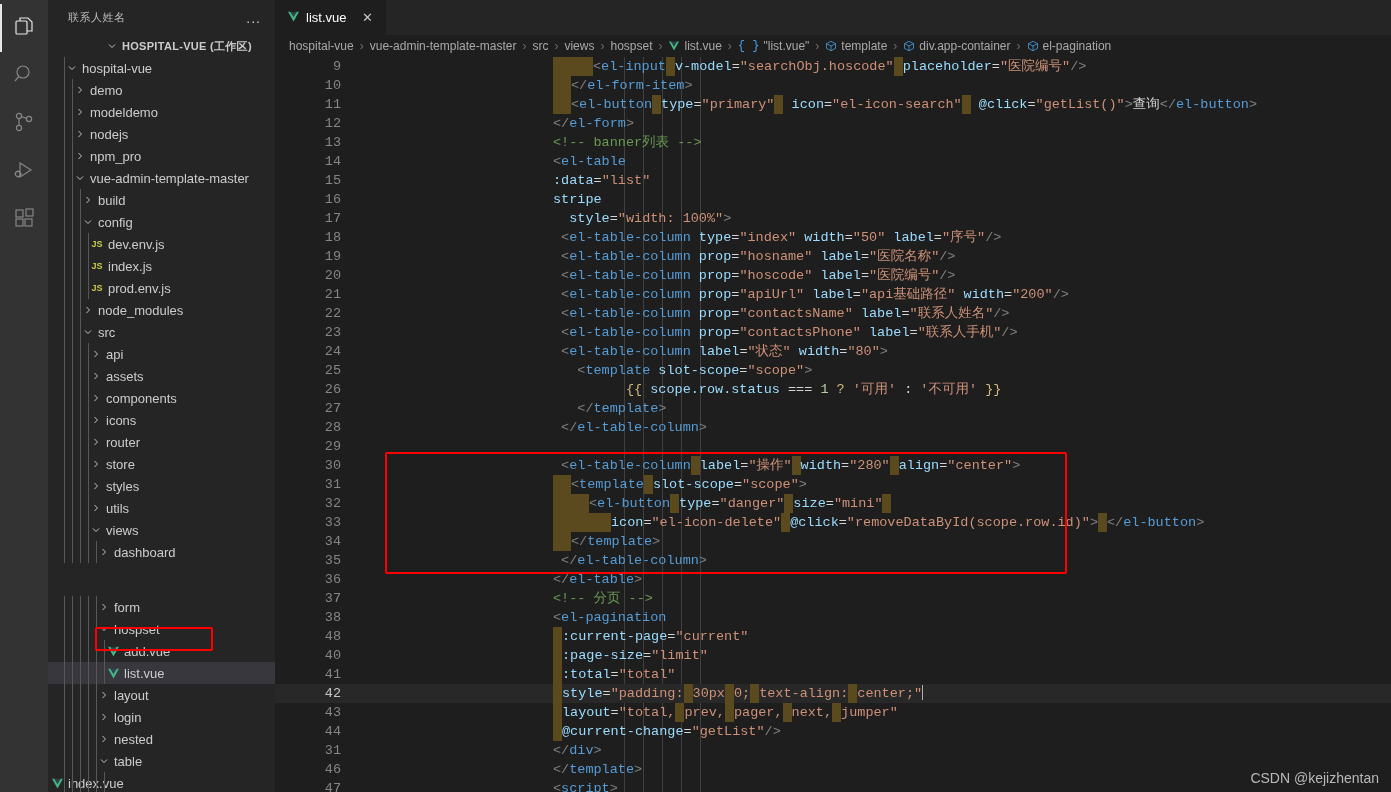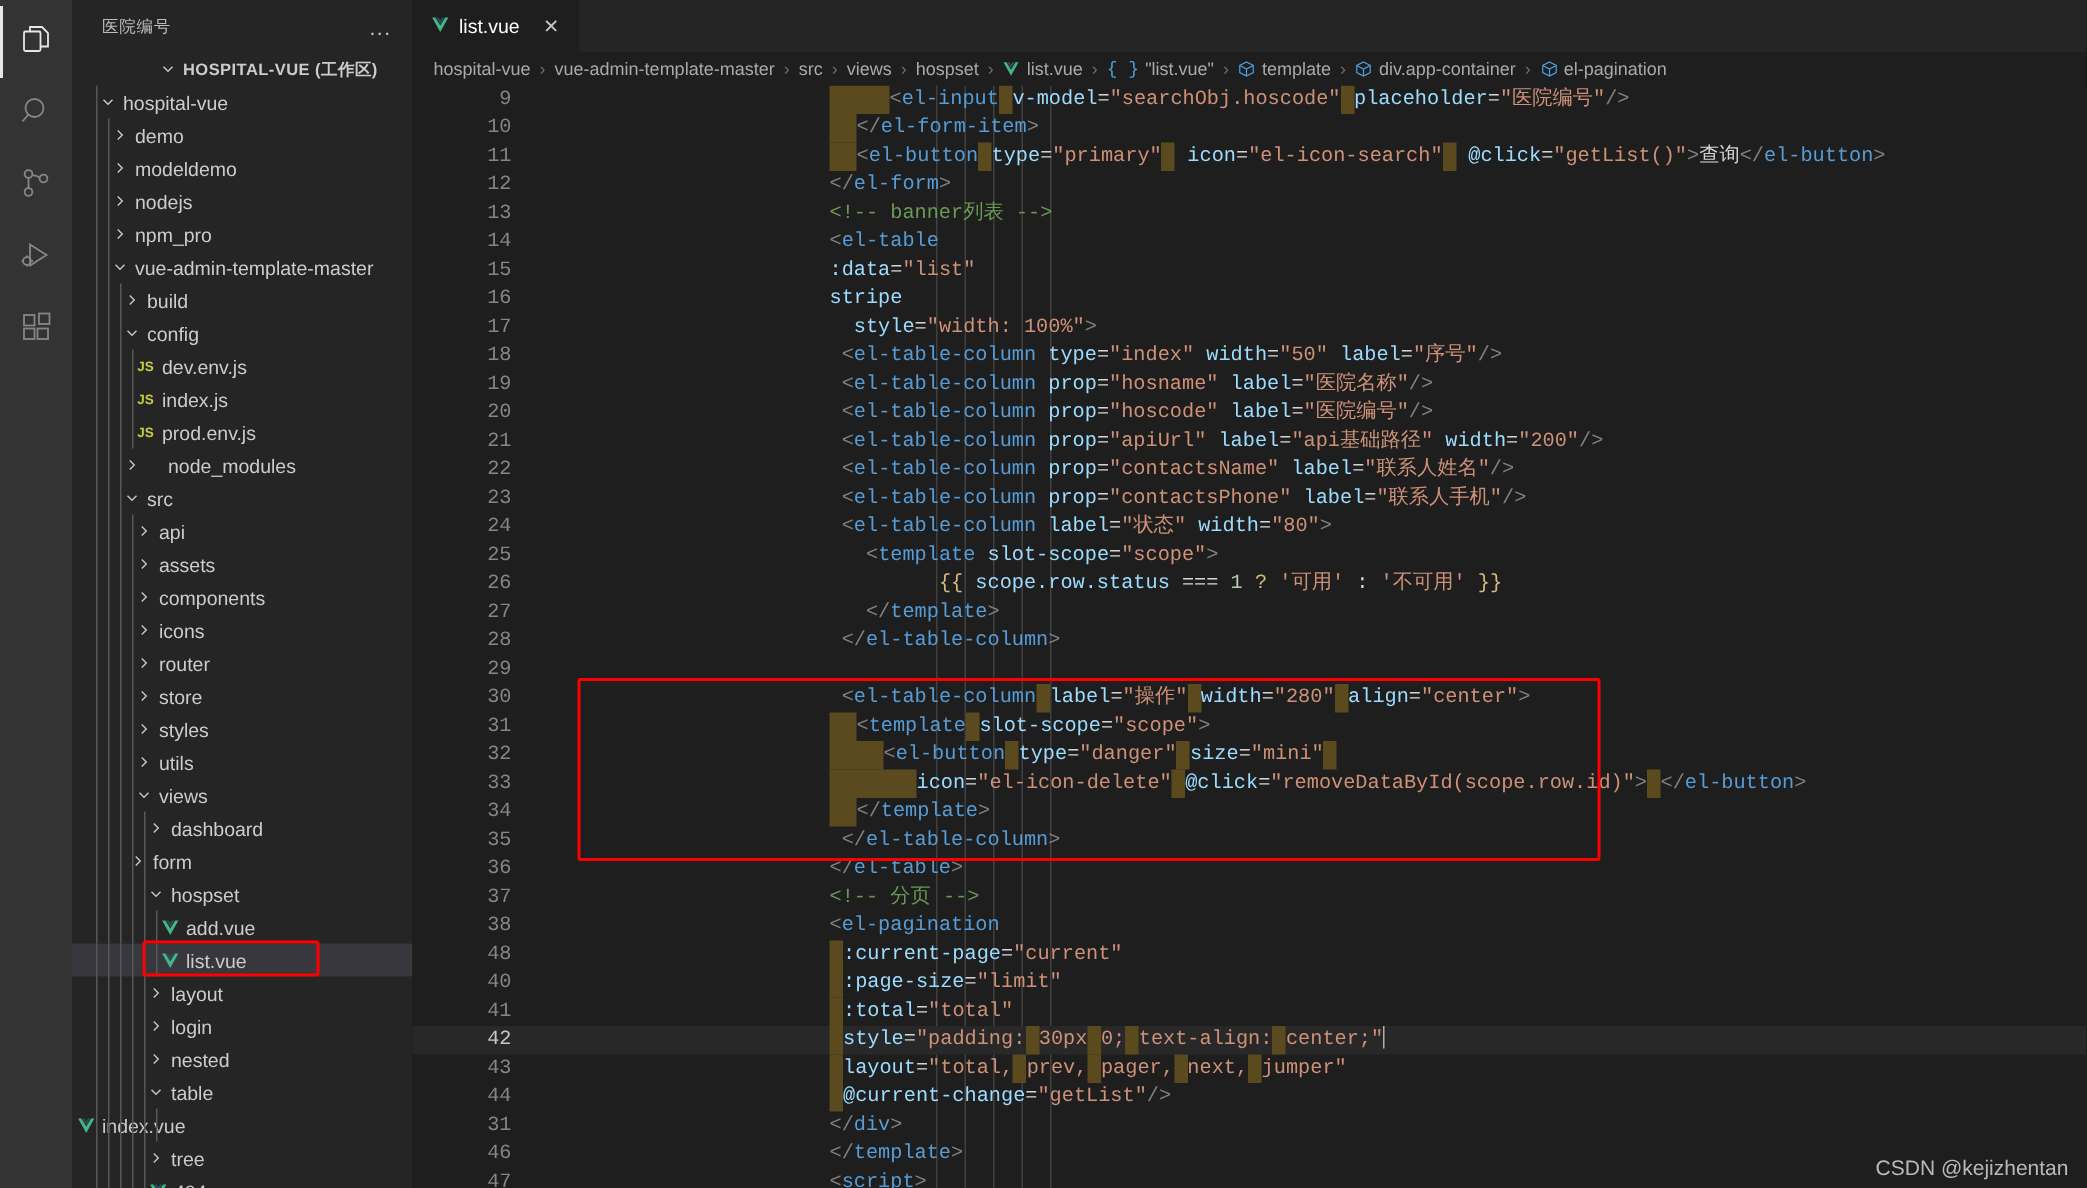--- a/index.html
+++ b/index.html
@@ -166,21 +166,21 @@
             <rect x="4" y="13" width="7" height="7"></rect>
             <rect x="13" y="13" width="7" height="7"></rect>
             <rect x="14" y="3" width="7" height="7"></rect>
           </svg>
       </span>
     </div>
   </div>
 
   <div class="sidebar">
     <div class="sb-header">
-      <span class="title">医院编号</span>
+      <span class="title">联系人姓名</span>
       <span class="sb-dots">...</span>
     </div>
     <div class="sb-tree" id="tree-root">
         <div class="row bold" style="padding-left: 8px; margin-left: 48px;">
           <span style="display: flex; align-items: center; gap: 2px;">
             <span class="twisty">
               <svg viewBox="0 0 16 16">
                 <path d="M4 6l4 4 4-4"></path>
               </svg>
             </span>
@@ -317,21 +317,21 @@
             <span class="ficon">
               <span class="js-icon">JS</span>
             </span>
             <span class="lbl">prod.env.js</span>
           </span>
         </div>
         <div class="row" style="padding-left: 32px;">
           <div class="indent-guide" style="left: 16px;"></div>
           <div class="indent-guide" style="left: 24px;"></div>
           <div class="indent-guide" style="left: 32px;"></div>
-          <span style="display: flex; align-items: center; gap: 16px;">
+          <span style="display: flex; align-items: center; gap: 2px;">
             <span class="twisty">
               <svg viewBox="0 0 16 16">
                 <path d="M6 4l4 4-4 4"></path>
               </svg>
             </span>
             <span class="lbl">node_modules</span>
           </span>
         </div>
         <div class="row" style="padding-left: 32px;">
           <div class="indent-guide" style="left: 16px;"></div>
@@ -480,21 +480,21 @@
           <div class="indent-guide" style="left: 48px;"></div>
           <span style="display: flex; align-items: center; gap: 2px;">
             <span class="twisty">
               <svg viewBox="0 0 16 16">
                 <path d="M6 4l4 4-4 4"></path>
               </svg>
             </span>
             <span class="lbl">dashboard</span>
           </span>
         </div>
-        <div class="row" style="padding-left: 36px;">
+        <div class="row" style="padding-left: 48px; margin-top: 33px;">
           <div class="indent-guide" style="left: 16px;"></div>
           <div class="indent-guide" style="left: 24px;"></div>
           <div class="indent-guide" style="left: 32px;"></div>
           <div class="indent-guide" style="left: 40px;"></div>
           <div class="indent-guide" style="left: 48px;"></div>
           <span style="display: flex; align-items: center; gap: 2px;">
             <span class="twisty">
               <svg viewBox="0 0 16 16">
                 <path d="M6 4l4 4-4 4"></path>
               </svg>

